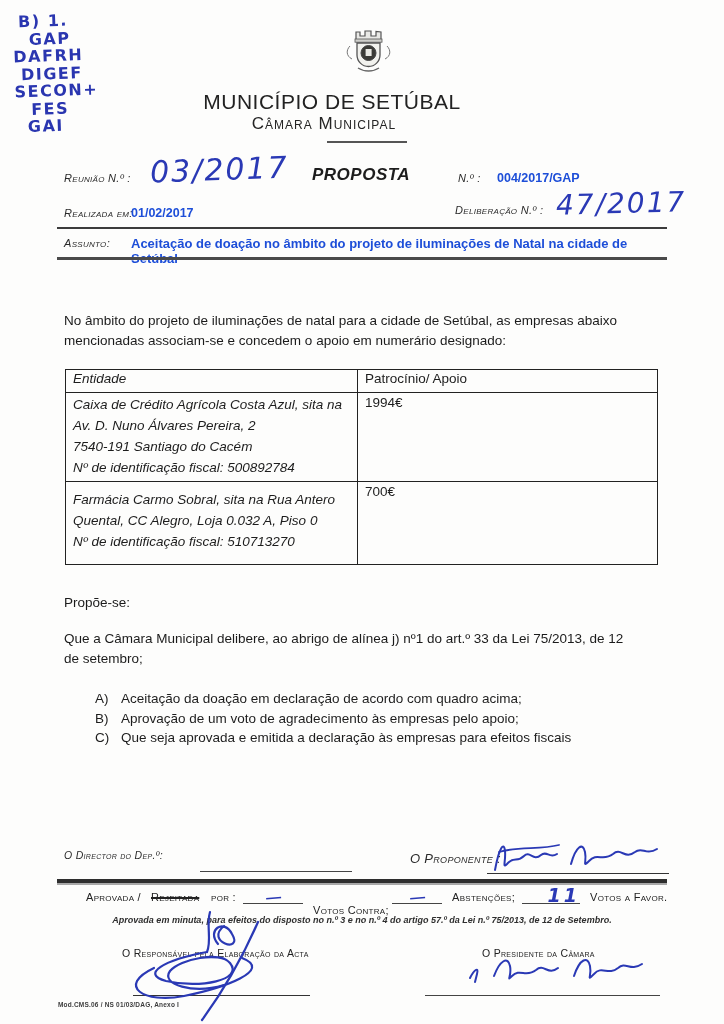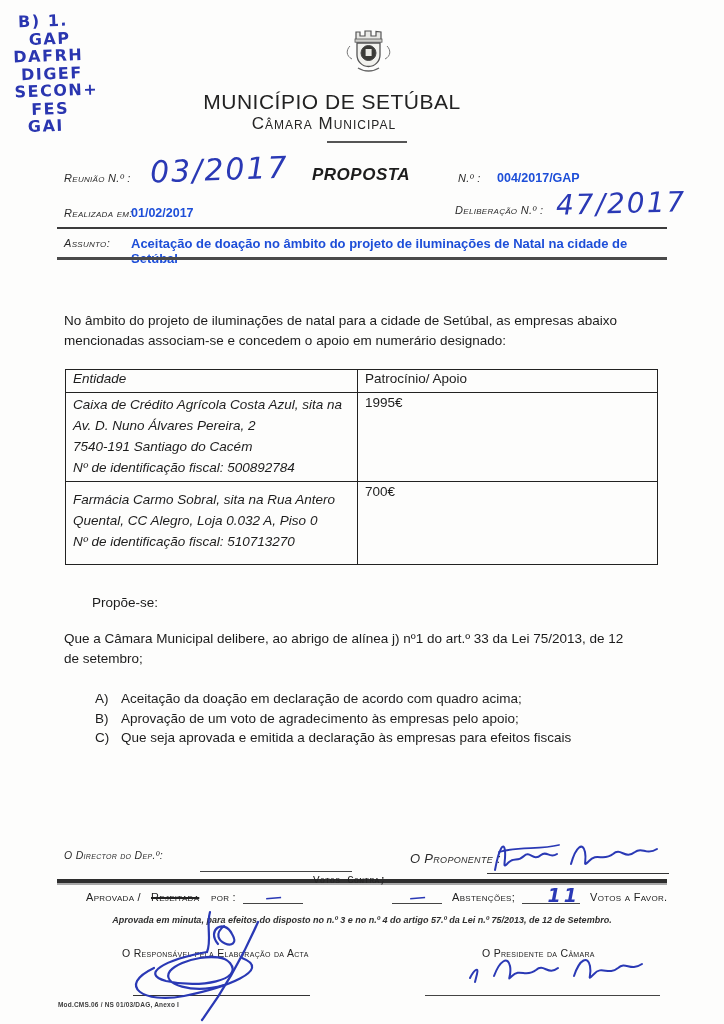--- a/index.html
+++ b/index.html
@@ -98,34 +98,34 @@
       <th class="c1" style="height:20px;">Entidade</th>
       <th>Patrocínio/ Apoio</th>
     </tr>
     <tr>
       <td class="c1" style="height:86px;">
         <div class="line">Caixa de Crédito Agrícola Costa Azul, sita na</div>
         <div class="line">Av. D. Nuno Álvares Pereira, 2</div>
         <div class="line">7540-191 Santiago do Cacém</div>
         <div class="line">Nº de identificação fiscal: 500892784</div>
       </td>
-      <td style="padding-top:2px;">1995€</td>
+      <td style="padding-top:2px;">1994€</td>
     </tr>
     <tr>
       <td class="c1" style="height:74px;padding-top:7px;">
         <div class="line">Farmácia Carmo Sobral, sita na Rua Antero</div>
         <div class="line">Quental, CC Alegro, Loja 0.032 A, Piso 0</div>
         <div class="line">Nº de identificação fiscal: 510713270</div>
       </td>
       <td style="padding-top:2px;">700€</td>
     </tr>
   </tbody>
     </table>
 
-  <div class="abs para" style="left:64px;top:593px;margin-left:28px;">Propõe-se:</div>
+  <div class="abs para" style="left:64px;top:593px;">Propõe-se:</div>
   <div class="abs para" style="left:64px;top:629px;width:577px;">Que a Câmara Municipal delibere, ao abrigo de alínea j) nº1 do art.º 33 da Lei 75/2013, de 12 de setembro;</div>
 
   <div class="abs" style="left:95px;top:689px;width:560px;">
     <div class="list-item">
       <span class="letter">A)</span>
       <span>Aceitação da doação em declaração de acordo com quadro acima;</span>
     </div>
     <div class="list-item">
       <span class="letter">B)</span>
       <span>Aprovação de um voto de agradecimento às empresas pelo apoio;</span>
@@ -147,21 +147,21 @@
       <path stroke-width="1.8" d="M10,16 C30,10 50,14 70,9"></path>
     </svg>
   </div>
 
   <div class="abs thickline" style="left:57px;top:879px;width:610px;"></div>
 
   <span class="abs small-lbl" style="left:86px;top:891px;">Aprovada /</span>
   <span class="abs small-lbl strike" style="left:151px;top:891px;">Rejeitada</span>
   <span class="abs small-lbl" style="left:211px;top:891px;">por :</span>
   <div class="abs uline" style="left:243px;top:888px;width:60px;height:15px;text-align:center;"><span class="hand-dash">—</span></div>
-  <span class="abs small-lbl" style="left:313px;top:874px;font-family:Liberation Mono, monospace;">Votos Contra;</span>
+  <span class="abs small-lbl" style="left:313px;top:904px;">Votos Contra;</span>
   <div class="abs uline" style="left:392px;top:888px;width:50px;height:15px;text-align:center;"><span class="hand-dash">—</span></div>
   <span class="abs small-lbl" style="left:452px;top:891px;">Abstenções;</span>
   <div class="abs uline" style="left:522px;top:884px;width:58px;height:19px;text-align:right;"><span class="hand" style="font-size:19px;font-weight:bold;letter-spacing:3px;">11</span></div>
   <span class="abs small-lbl" style="left:590px;top:891px;">Votos a Favor.</span>
 
   <div class="abs minuta" style="left:60px;top:915px;width:604px;">Aprovada em minuta, para efeitos do disposto no n.º 3 e no n.º 4 do artigo 57.º da Lei n.º 75/2013, de 12 de Setembro.</div>
 
   <span class="abs sig-lbl" style="left:122px;top:947px;">O Responsável pela Elaboração da Acta</span>
   <span class="abs sig-lbl" style="left:482px;top:947px;">O Presidente da Câmara</span>
   <div class="abs uline" style="left:133px;top:981px;width:177px;height:14px;border-color:#333;"></div>

